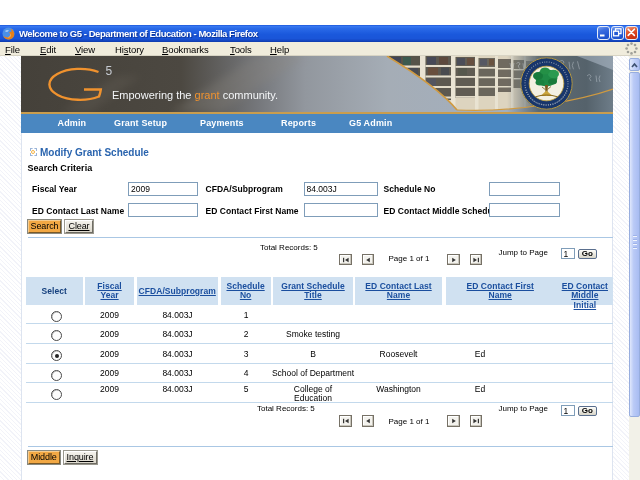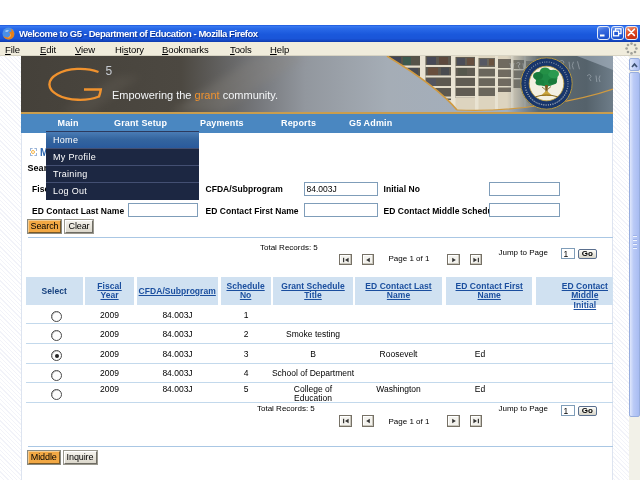--- a/index.html
+++ b/index.html
@@ -27,21 +27,21 @@
   .navitem{position:absolute;top:4.5px;font-size:9px;font-weight:bold;color:#fff;letter-spacing:0.15px;}
   #content{left:21px;top:76.5px;width:592px;height:359.5px;background:#ffffff;border-left:1px solid #dde4f0;border-right:1px solid #dde4f0;box-sizing:border-box;}
   .lbl{position:absolute;font-size:8.5px;font-weight:bold;color:#000;letter-spacing:0.05px;white-space:nowrap;}
   .tb{position:absolute;box-sizing:border-box;height:13.5px;border:1px solid #7f9db9;background:#fff;
       font-size:8.5px;font-family:"Liberation Sans",sans-serif;padding:1px 2px;color:#000;}
   .btn-orange{position:absolute;box-sizing:border-box;background:#f2a844;
       border:1px solid;border-color:#f7cc8e #7a5a28 #7a5a28 #f7cc8e;outline:1px solid #8a8a80;
       font-size:9px;color:#000;text-align:center;letter-spacing:-0.1px;}
   .btn-gray{position:absolute;box-sizing:border-box;background:linear-gradient(180deg,#f4f2ec,#dcd8cc);
       border:1px solid;border-color:#fff #6e6c64 #6e6c64 #fff;outline:1px solid #9a988e;
-      font-size:9px;color:#000;text-align:center;letter-spacing:-0.1px;}
+      font-size:9px;color:#000;text-align:center;letter-spacing:-0.1px;text-decoration:underline;}
   .sep{position:absolute;height:1px;background:#aac7e4;}
   .pgtext{position:absolute;font-size:8px;color:#000;letter-spacing:0px;white-space:nowrap;}
   .pgbtn{position:absolute;width:12.5px;height:11.5px;box-sizing:border-box;background:#f3f2ed;
       border:1px solid #767166;box-shadow:inset -1px -1px 0 #c9c6bc, inset 1px 1px 0 #ffffff;}
   .pgbtn svg{position:absolute;left:1.5px;top:2px;}
   .gobtn{position:absolute;box-sizing:border-box;width:18.5px;height:10px;border-radius:2px;
       border:1px solid #5a6f8e;background:linear-gradient(180deg,#fdfdfa,#d8d5c8);
       font-size:8px;font-weight:bold;color:#000;text-align:center;line-height:8.5px;}
   
   .th{position:absolute;background:#d0e1f1;color:#1a4e9e;font-size:8.5px;font-weight:bold;
@@ -251,40 +251,40 @@
       </g>
 
       <g>
         <path d="M77.5,16 A30.6,15.5 0 1 0 78,40.5 Q79.3,37.2 79.8,33.5 L63,33.5" fill="none" stroke="#f0922e" stroke-width="2.4"></path>
         <text x="84.5" y="19" font-size="12" fill="#c6cbd2" font-family="Liberation Sans">5</text>
         <text x="91" y="43" font-size="11" fill="#f4f6f8" font-family="Liberation Sans">Empowering the <tspan fill="#f0922e">grant</tspan> community.</text>
       </g>
     </svg>
     <div id="goldline" class="abs"></div>
     <div id="navbar" class="abs">
-      <div class="navitem" style="left:36.5px">Main</div>
+      <div class="navitem" style="left:36.5px">Admin</div>
       <div class="navitem" style="left:93px">Grant Setup</div>
       <div class="navitem" style="left:179px">Payments</div>
       <div class="navitem" style="left:260px">Reports</div>
       <div class="navitem" style="left:328px">G5 Admin</div>
     </div>
 
     <div id="content" class="abs"></div>
 
     <div class="abs" style="left:29.5px;top:92px;width:7.5px;height:7.5px;background:#fff;border:1px dashed #9ab4d8;box-sizing:border-box;">
       <div style="position:absolute;left:0.8px;top:0.8px;width:4px;height:4px;border:1.4px solid #f5b343;border-radius:50%;box-sizing:border-box;"></div>
     </div>
     <div class="abs" style="left:40px;top:90.5px;font-size:10px;font-weight:bold;color:#2a64ae;">Modify Grant Schedule</div>
     <div class="abs lbl" style="left:27.5px;top:107px;font-size:9px;">Search Criteria</div>
 
     <div class="abs lbl" style="left:32px;top:128px;">Fiscal Year</div>
     <input class="abs tb" style="left: 128px; top: 126px; width: 70px;" value="2009">
     <div class="abs lbl" style="left:205.5px;top:128px;">CFDA/Subprogram</div>
     <input class="abs tb" style="left: 303.5px; top: 126px; width: 74px;" value="84.003J">
-    <div class="abs lbl" style="left:383.5px;top:128px;">Initial No</div>
+    <div class="abs lbl" style="left:383.5px;top:128px;">Schedule No</div>
     <input class="abs tb" style="left: 488.5px; top: 126px; width: 71px;">
 
     <div class="abs lbl" style="left:32px;top:150px;">ED Contact Last Name</div>
     <input class="abs tb" style="left: 128px; top: 147px; width: 70px;">
     <div class="abs lbl" style="left:205.5px;top:150px;">ED Contact First Name</div>
     <input class="abs tb" style="left: 303.5px; top: 147px; width: 74px;">
     <div class="abs lbl" style="left:383.5px;top:150px;">ED Contact Middle Schedule</div>
     <input class="abs tb" style="left: 488.5px; top: 147px; width: 71px;">
 
     <div class="abs btn-orange" style="left:28px;top:163.5px;width:33px;height:13.5px;line-height:11.5px;">Search</div>
@@ -330,21 +330,21 @@
       </div>
     <div class="abs th" style="left:220.6px;top:221px;width:50px;height:28px;">
         <div style="margin-top:4.5px;"><u>Schedule<br>No</u></div>
       </div>
     <div class="abs th" style="left:273.4px;top:221px;width:79.2px;height:28px;">
         <div style="margin-top:4.5px;"><u>Grant Schedule<br>Title</u></div>
       </div>
     <div class="abs th" style="left:355.1px;top:221px;width:86.9px;height:28px;">
         <div style="margin-top:4.5px;"><u>ED Contact Last<br>Name</u></div>
       </div>
-    <div class="abs th" style="left:446.2px;top:221px;width:86.1px;height:28px;">
+    <div class="abs th" style="left:446.2px;top:221px;width:86.1px;height:28px;padding-left:11px;">
         <div style="margin-top:4.5px;"><u>ED Contact First<br>Name</u></div>
       </div>
     <div class="abs th" style="left:535.7px;top:221px;width:77.3px;height:28px;">
         <div style="margin-top:4.5px;padding-left:21px;"><u>ED Contact Middle<br>Initial</u></div>
       </div>
 
     <div class="abs radio" style="left:51px;top:254.8px;"></div>
     <div class="abs td" style="left:85px;top:254.5px;width:49px;">2009</div>
     <div class="abs td" style="left:137px;top:254.5px;width:81px;">84.003J</div>
     <div class="abs td" style="left:221px;top:254.5px;width:50px;">1</div>
@@ -402,34 +402,20 @@
           <rect x="5.8" y="0.8" width="1.2" height="4.4" class="arrow"></rect>
         </svg>
       </div>
     <div class="abs pgtext" style="left:498.5px;top:348px;">Jump to Page</div>
     <input class="abs tb" style="left: 560.5px; top: 349px; width: 14px; height: 11px; padding: 0px 2px;" value="1">
     <div class="abs gobtn" style="left:578px;top:349.5px;">Go</div>
     <div class="abs sep" style="left:28px;top:390px;width:585px;"></div>
     <div class="abs btn-orange" style="left:28px;top:395px;width:31.5px;height:13px;line-height:11px;">Middle</div>
     <div class="abs btn-gray" style="left:63.5px;top:395px;width:33px;height:13px;line-height:11px;">Inquire</div>
 
-    <div id="dropdown" class="abs">
-      <div class="dditem hl">
-          <span>Home</span>
-        </div>
-      <div class="dditem">
-          <span>My Profile</span>
-        </div>
-      <div class="dditem">
-          <span>Training</span>
-        </div>
-      <div class="dditem">
-          <span>Log Out</span>
-        </div>
-    </div>
   </div>
 
   <div id="vscroll" class="abs">
     <div class="sbtn" style="top:2px;">
         <svg width="9" height="11" viewBox="0 0 9 11" style="position:absolute;left:0;top:0.5px">
           <path d="M2,7 L4.5,4 L7,7" fill="none" stroke="#3d5170" stroke-width="1.7"></path>
         </svg>
       </div>
     <div id="vthumb">
         <svg width="9" height="18" viewBox="0 0 9 18" style="position:absolute;left:0.5px;top:160px">

